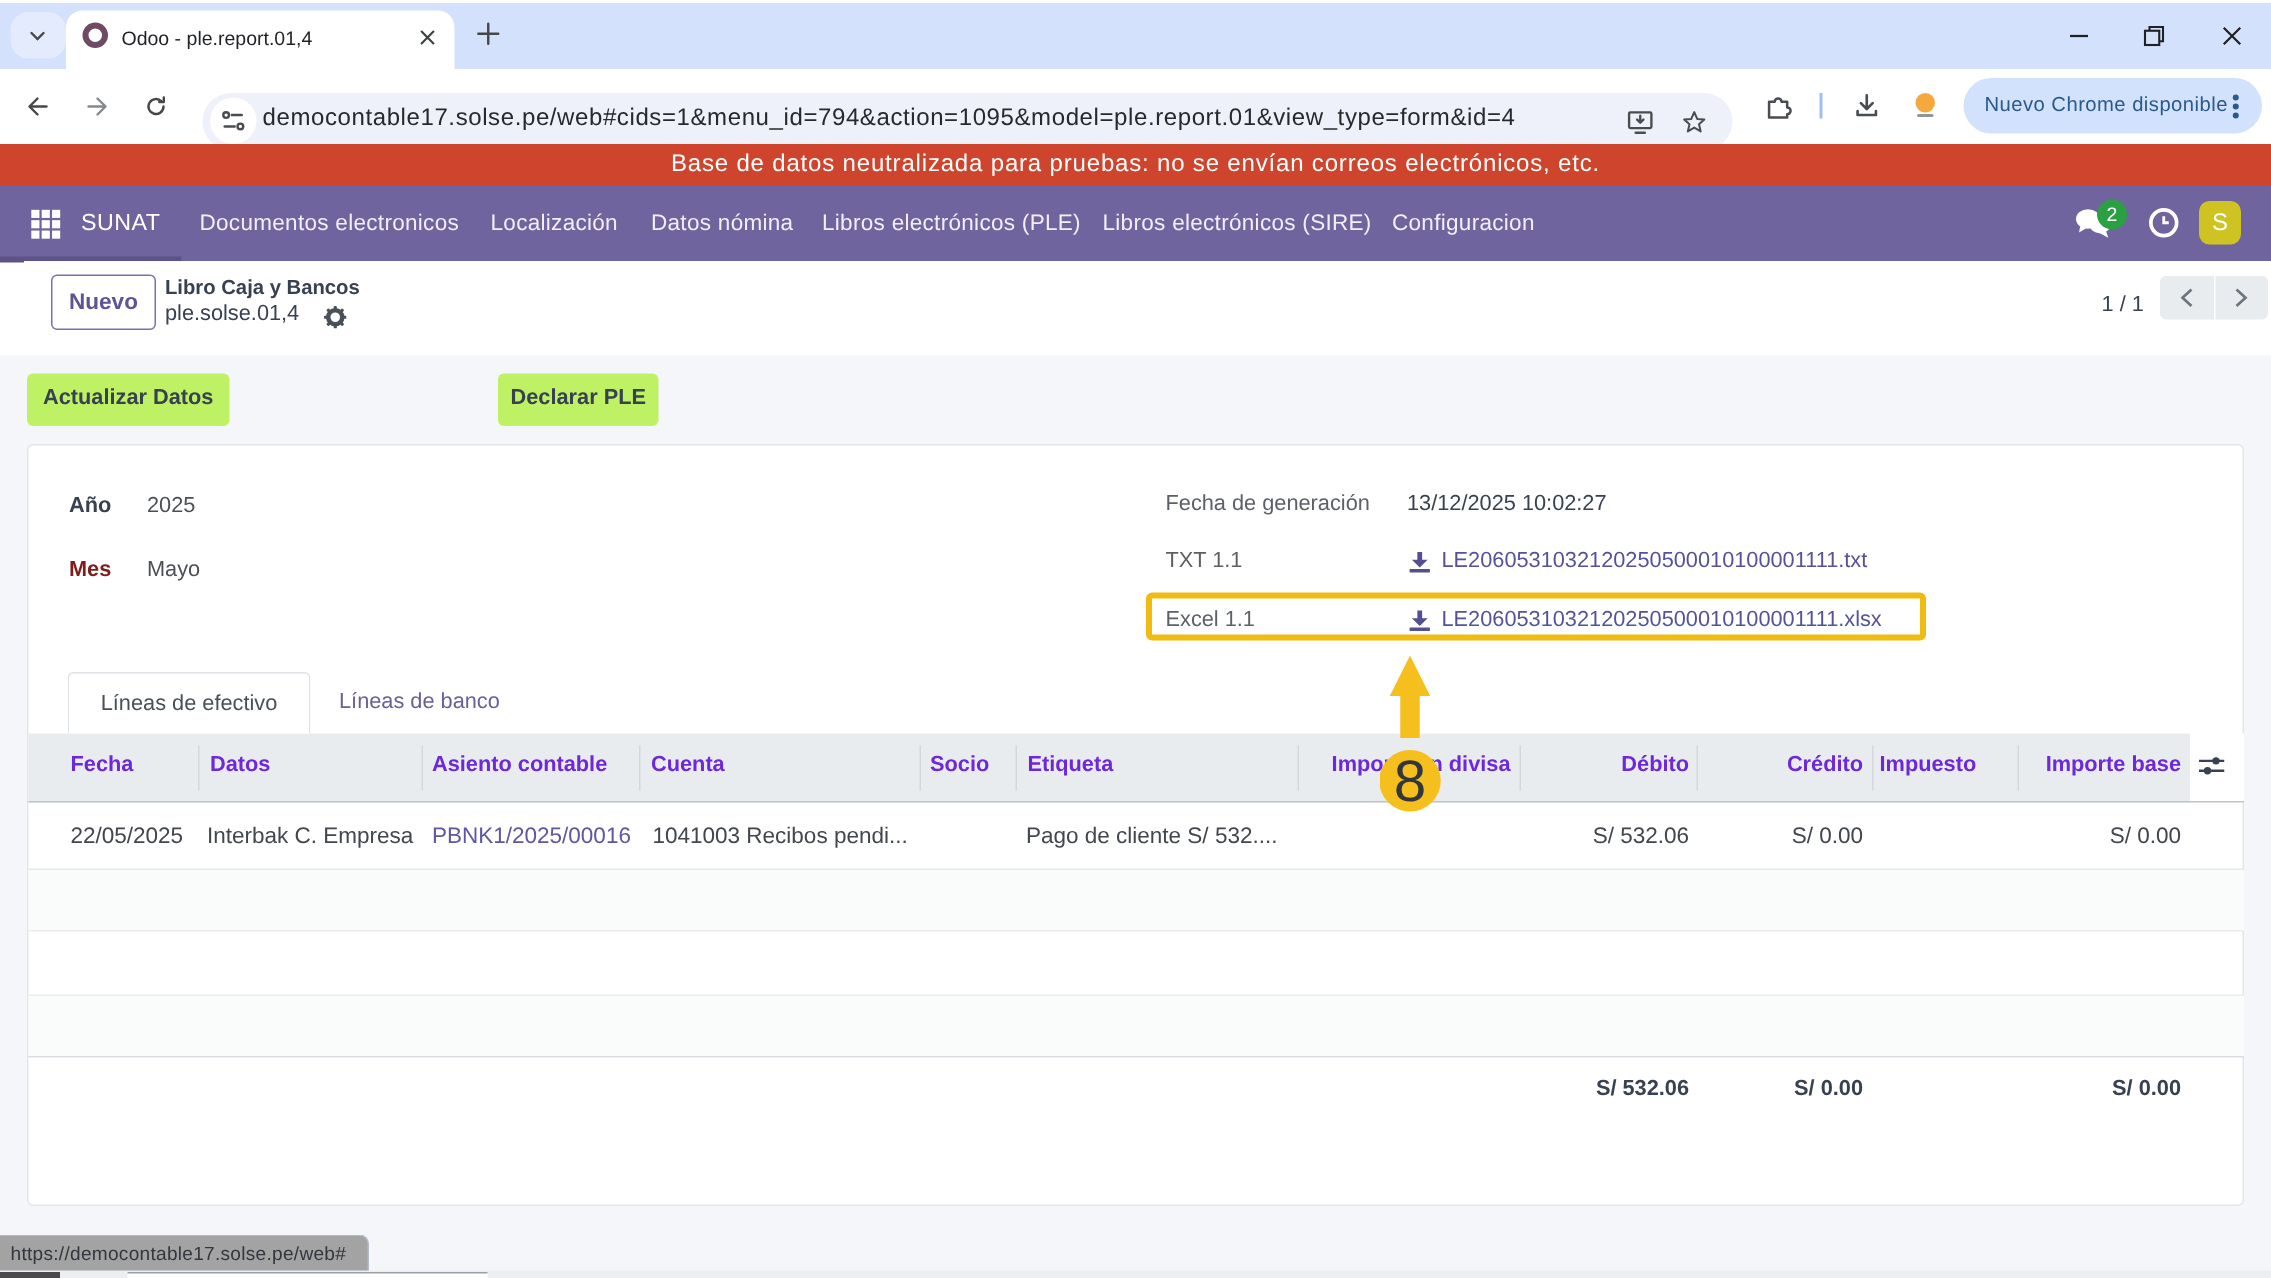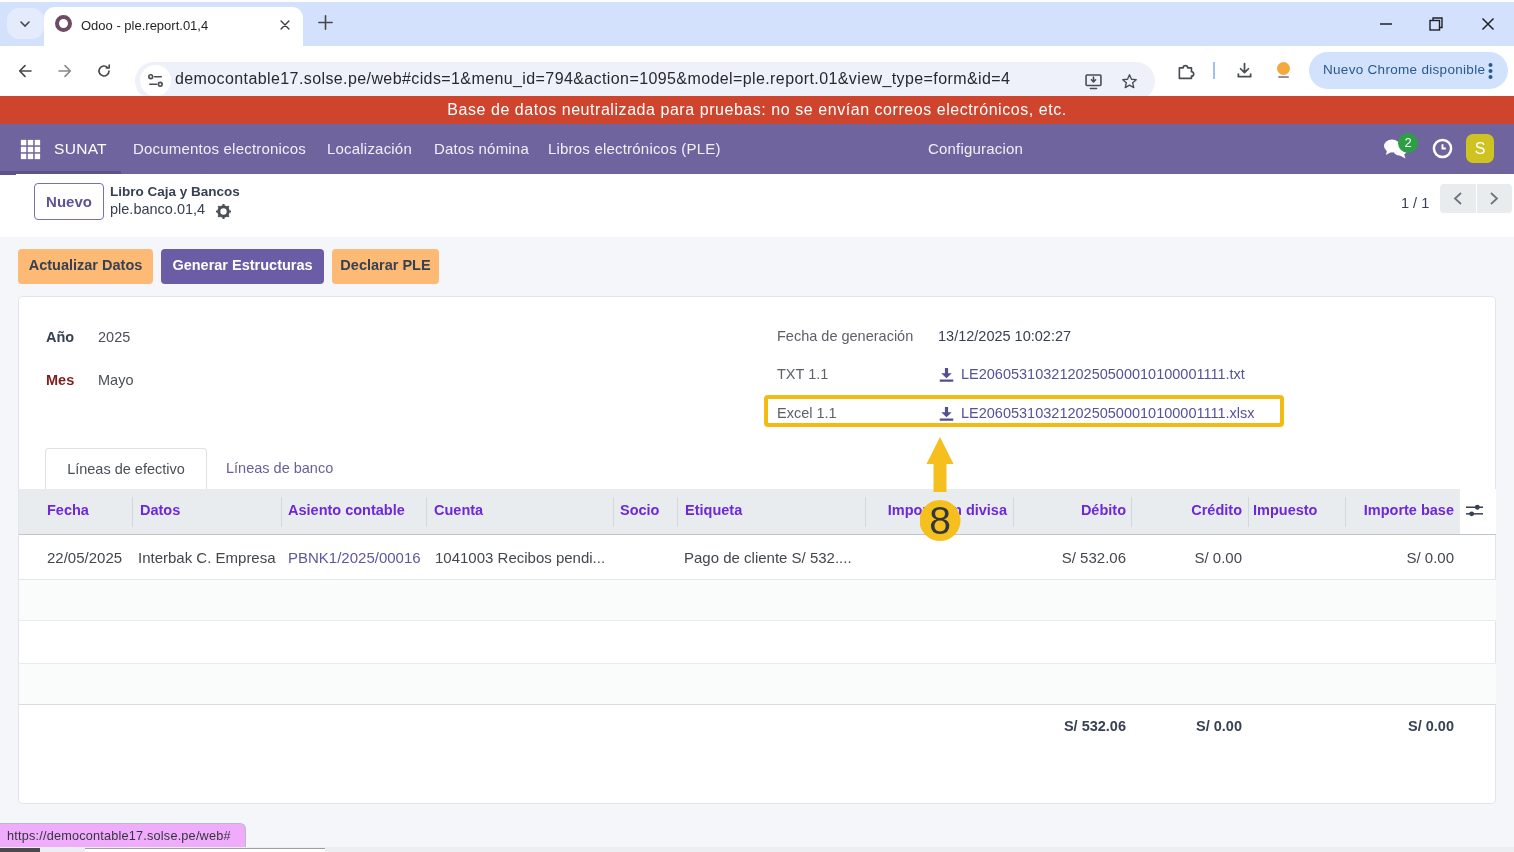--- a/index.html
+++ b/index.html
@@ -34,21 +34,21 @@
 #navdark { left:0; top:171px; width:121px; height:4px; background:#5e5387; }
 .navitem { position:absolute; top:0; height:50px; line-height:50px; font-size:15px; letter-spacing:0.2px; color:#f2effa; white-space:nowrap; }
 #sunat { font-size:15.5px; color:#fff; letter-spacing:0.3px; }
 
 #breadcrumb { left:16px; top:174px; width:1514px; height:77px; background:#fff; border-bottom:1px solid #e4e7eb; }
 #content { left:0; top:237px; width:1514px; height:615px; background:#f5f6f9; }
 #sheet { left:18px; top:59px; width:1478px; height:508px; background:#fff; border:1px solid #e2e5e9; border-radius:4px; }
 
 
 .obtn { position:absolute; top:12px; height:35px; border-radius:4px; font-size:14.5px; font-weight:bold; line-height:33px; text-align:center; }
-.obtn-sec { background:#fdba74; color:#374151; }
+.obtn-sec { background:#bef264; color:#374151; }
 .obtn-pri { background:#6b5da5; color:#fff; }
 
 
 .sep { position:absolute; width:1px; background:#d4d8dd; }
 .th { top:205px; font-size:14.5px; font-weight:bold; color:#6d28d9; white-space:nowrap; }
 .thr { text-align:right; }
 .td { top:252px; font-size:15px; color:#42474d; white-space:nowrap; }
 .tdr { text-align:right; }
 .tt { position:absolute; top:421px; font-size:14.5px; font-weight:bold; color:#374151; text-align:right; }
 </style>
@@ -154,20 +154,21 @@
           <rect x="1" y="16.8" width="6.2" height="6.2"></rect>
           <rect x="8.9" y="16.8" width="6.2" height="6.2"></rect>
           <rect x="16.8" y="16.8" width="6.2" height="6.2"></rect>
         </g>
     </svg>
     <div class="navitem" id="sunat" style="left:54px">SUNAT</div>
     <div class="navitem" style="left:133px">Documentos electronicos</div>
     <div class="navitem" style="left:327px">Localización</div>
     <div class="navitem" style="left:434px">Datos nómina</div>
     <div class="navitem" style="left:548px">Libros electrónicos (PLE)</div>
+    <div class="navitem" style="left:735px">Libros electrónicos (SIRE)</div>
     <div class="navitem" style="left:928px">Configuracion</div>
 
     <svg class="abs" style="left:1383px; top:14px" width="26" height="22" viewBox="0 0 26 22">
       <ellipse cx="9" cy="8" rx="8" ry="6.5" fill="#fff"></ellipse>
       <path d="M4 12 L3 17 L9 13.5 Z" fill="#fff"></path>
       <ellipse cx="17" cy="12" rx="7" ry="5.5" fill="#fff"></ellipse>
       <path d="M21 16 L22.5 20.5 L16 17 Z" fill="#fff"></path>
     </svg>
     <div class="abs" style="left:1398px; top:9px; width:20px; height:20px; border-radius:50%; background:#2ba043; color:#fff; font-size:13px; text-align:center; line-height:20px">2</div>
 
@@ -177,21 +178,21 @@
       </svg>
 
     <div class="abs" style="left:1466px; top:10px; width:28px; height:29px; border-radius:7px; background:#cfc321; color:#fff; font-size:16px; text-align:center; line-height:29px">S</div>
   </div>
 
   <div class="abs" id="navdark"></div>
 
   <div class="abs" id="breadcrumb">
     <div class="abs" style="left:18px; top:9px; width:70px; height:37px; border:1px solid #7c6fae; border-radius:4px; color:#5f5295; font-size:15px; font-weight:bold; text-align:center; line-height:35px">Nuevo</div>
     <div class="abs" style="left:94px; top:10px; font-size:13.5px; font-weight:bold; color:#374151">Libro Caja y Bancos</div>
-    <div class="abs" style="left:94px; top:27px; font-size:14.5px; color:#374151">ple.banco.01,4</div>
+    <div class="abs" style="left:94px; top:27px; font-size:14.5px; color:#374151">ple.solse.01,4</div>
     <svg class="abs" style="left:200px; top:30px" width="15" height="15" viewBox="0 0 16 16">
       <g fill="#4a5056">
           <circle cx="8" cy="8" r="5" fill="none" stroke="#4a5056" stroke-width="3.2"></circle>
       <g>
             <rect x="6.9" y="0" width="2.2" height="3" rx="0.6"></rect>
             <rect x="6.9" y="13" width="2.2" height="3" rx="0.6"></rect>
           </g>
       <g transform="rotate(45 8 8)">
             <rect x="6.9" y="0" width="2.2" height="3" rx="0.6"></rect>
             <rect x="6.9" y="13" width="2.2" height="3" rx="0.6"></rect>
@@ -212,21 +213,20 @@
     <svg class="abs" style="left:1437px; top:17px" width="10" height="15" viewBox="0 0 10 15">
         <path d="M8 2 L2 7.5 L8 13" stroke="#6c757d" stroke-width="1.8" fill="none"></path>
       </svg>
     <svg class="abs" style="left:1473px; top:17px" width="10" height="15" viewBox="0 0 10 15">
         <path d="M2 2 L8 7.5 L2 13" stroke="#6c757d" stroke-width="1.8" fill="none"></path>
       </svg>
   </div>
 
   <div class="abs" id="content">
     <div class="obtn obtn-sec" style="left:18px; width:135px">Actualizar Datos</div>
-    <div class="obtn obtn-pri" style="left:161px; width:163px">Generar Estructuras</div>
     <div class="obtn obtn-sec" style="left:332px; width:107px">Declarar PLE</div>
 
     <div class="abs" id="sheet">
 
       <div class="abs" style="left:27px; top:32px; font-size:14.5px; font-weight:bold; color:#374151">Año</div>
       <div class="abs" style="left:79px; top:32px; font-size:14.5px; color:#4b5057">2025</div>
       <div class="abs" style="left:27px; top:75px; font-size:14.5px; font-weight:bold; color:#7f1d1d">Mes</div>
       <div class="abs" style="left:79px; top:75px; font-size:14.5px; color:#4b5057">Mayo</div>
 
       <div class="abs" style="left:758px; top:31px; font-size:14.5px; color:#5d6167">Fecha de generación</div>
@@ -292,21 +292,21 @@
       <div class="abs" style="left:0; top:366px; width:1477px; height:1px; background:#e9ebee"></div>
       <div class="abs" style="left:0; top:367px; width:1477px; height:40px; background:#fafbfb"></div>
       <div class="abs" style="left:0; top:407px; width:1477px; height:1px; background:#d8dce0"></div>
 
       <div class="abs tt" style="left:989px; width:118px">S/ 532.06</div>
       <div class="abs tt" style="left:1105px; width:118px">S/ 0.00</div>
       <div class="abs tt" style="left:1317px; width:118px">S/ 0.00</div>
     </div>
   </div>
 
-  <div class="abs" style="left:0; top:823px; width:246px; height:25px; background:#f0abfc; border:1px solid #b3bccd; border-left:none; border-bottom:none; border-radius:0 6px 0 0; font-size:12.7px; letter-spacing:0.2px; color:#33373d; line-height:24px; padding-left:7px">https://democontable17.solse.pe/web#</div>
+  <div class="abs" style="left:0; top:823px; width:246px; height:25px; background:#a3a3a3; border:1px solid #b3bccd; border-left:none; border-bottom:none; border-radius:0 6px 0 0; font-size:12.7px; letter-spacing:0.2px; color:#33373d; line-height:24px; padding-left:7px">https://democontable17.solse.pe/web#</div>
 
   <div class="abs" style="left:0; top:847px; width:1514px; height:5px; background:#eceef1"></div>
   <div class="abs" style="left:0; top:848px; width:40px; height:4px; background:#4a4a4c"></div>
   <div class="abs" style="left:85px; top:848px; width:240px; height:4px; background:#fff; border-top:1px solid #9aa0a6"></div>
 
   <div class="abs" style="left:764px; top:395px; width:520px; height:32px; border:4px solid #f2bb12; border-radius:4px; z-index:5"></div>
   <div class="abs" style="left:0; top:0; z-index:6">
     <svg class="abs" style="left:920px; top:432px" width="42" height="115" viewBox="0 0 42 115">
       <path d="M20 5 L33.5 32 H26.5 V60 H13.5 V32 H6.5 Z" fill="#f5c01e"></path>
       <circle cx="20" cy="88.5" r="20.5" fill="#f5c01e"></circle>

